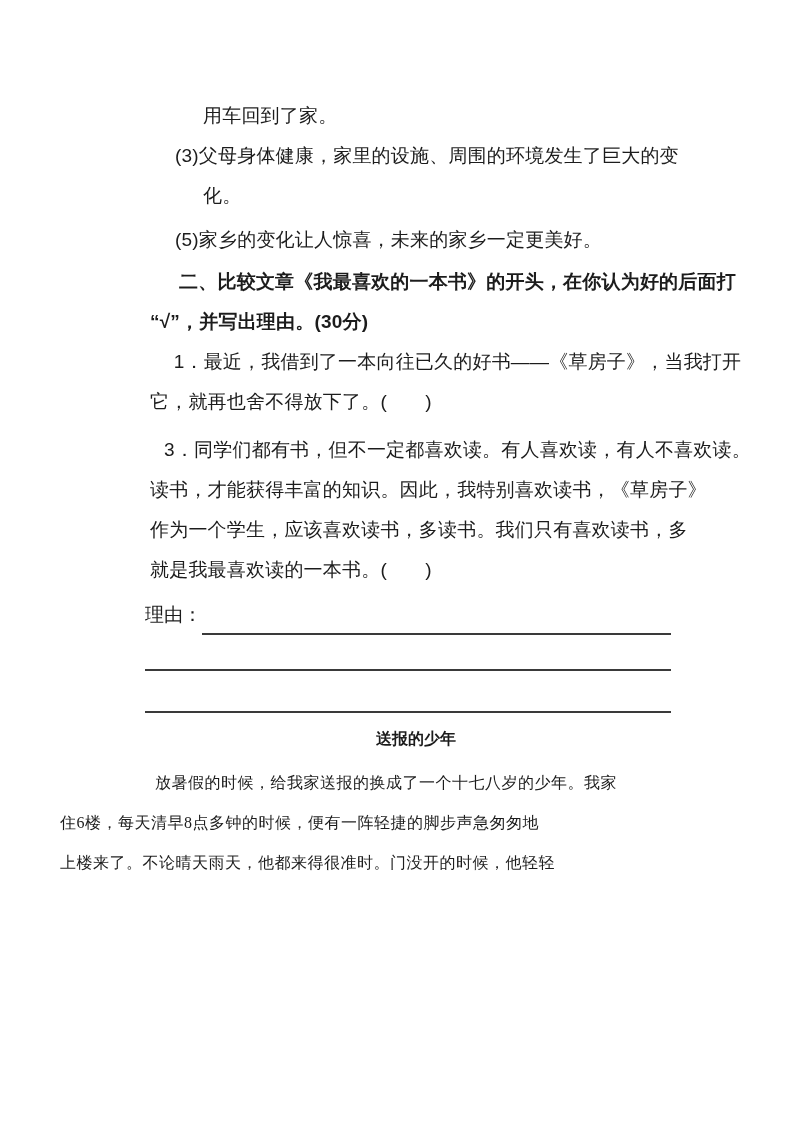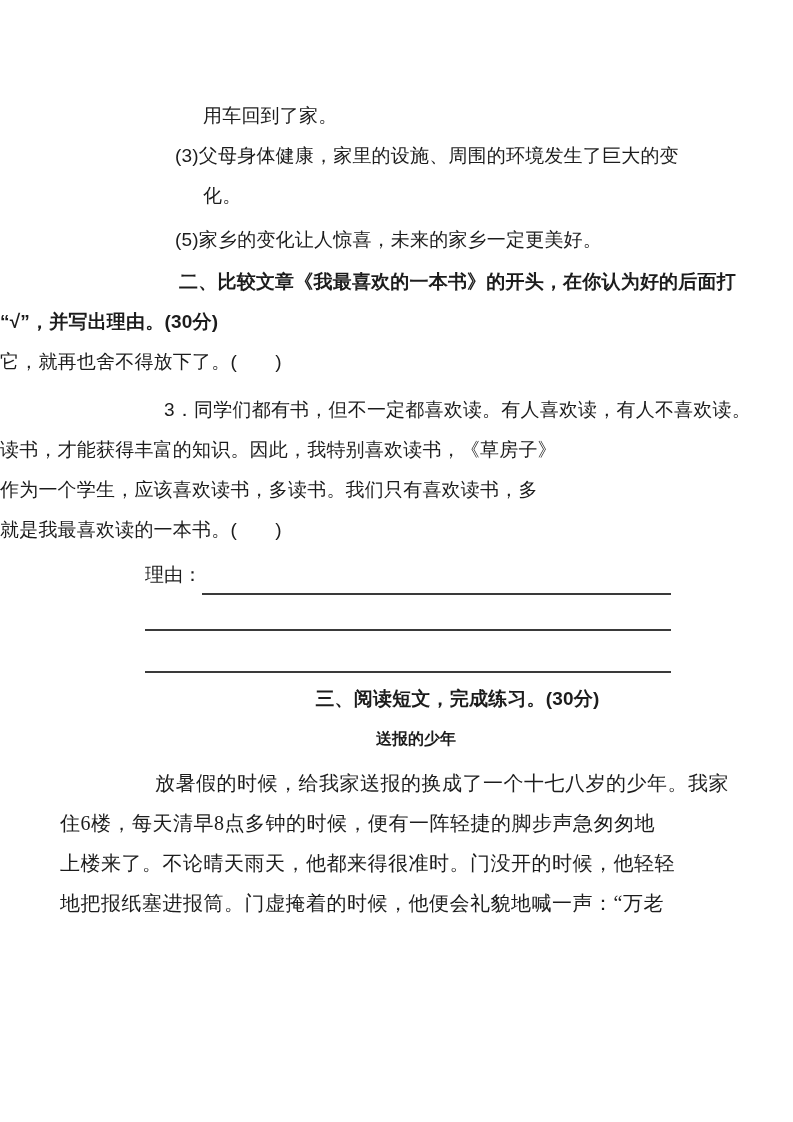--- a/index.html
+++ b/index.html
@@ -24,21 +24,21 @@
     box-sizing: border-box;
   }
   .l {
     height: 40px;
     line-height: 40px;
     font-size: 19px;
     white-space: nowrap;
     letter-spacing: 0.2px;
   }
   .x122 { margin-left: 122px; text-align: center; }
-  .x150 { }
+  .x150 { margin-left: 150px; }
   .x175 { margin-left: 175px; }
   .x203 { margin-left: 203px; }
   .bold { font-weight: bold; }
   .gap2 { margin-top: 2px; }
   .gap4 { margin-top: 4px; }
   .gap5 { margin-top: 5px; }
   .gap6 { margin-top: 6px; }
   .gap8 { margin-top: 8px; }
   .reason-row {
     display: flex;
@@ -69,21 +69,21 @@
     margin-left: 122px;
     width: 588px;
     text-align: center;
     height: 40px;
     line-height: 40px;
     font-size: 16px;
     font-weight: bold;
   }
   .kai {
     font-family: "Liberation Serif", serif;
-    font-size: 20px;
+    font-size: 16px;
     letter-spacing: 0.5px;
     height: 40px;
     line-height: 40px;
     white-space: nowrap;
   }
   .kx83  { margin-left: 60px; }
   .kx155 { margin-left: 155px; }
 </style>
 </head>
 <body>
@@ -92,37 +92,36 @@
 
   <div class="l x203">用车回到了家。</div>
 
   <div class="l x175">(3)父母身体健康，家里的设施、周围的环境发生了巨大的变</div>
   <div class="l x203">化。</div>
   <div class="l x175 gap4">(5)家乡的变化让人惊喜，未来的家乡一定更美好。</div>
 
   <div class="l x122 bold gap2">二、比较文章《我最喜欢的一本书》的开头，在你认为好的后面打</div>
   <div class="l x150 bold">“√”，并写出理由。(30分)</div>
 
+  <div class="l x122">1．最近，我借到了一本向往已久的好书——《草房子》，当我打开</div>
   <div class="l x150">它，就再也舍不得放下了。(　　)</div>
 
   <div class="l x122 gap8">3．同学们都有书，但不一定都喜欢读。有人喜欢读，有人不喜欢读。</div>
   <div class="l x150">读书，才能获得丰富的知识。因此，我特别喜欢读书，《草房子》</div>
   <div class="l x150">作为一个学生，应该喜欢读书，多读书。我们只有喜欢读书，多</div>
   <div class="l x150">就是我最喜欢读的一本书。(　　)</div>
 
   <div class="reason-row gap5">
     <span class="lbl">理由：</span>
     <span class="fill"></span>
   </div>
 
   <div class="answer-line"></div>
   <div class="answer-line"></div>
 
-  <div class="l x122 bold gap6">三、阅读短文，完成练习。(30分)</div>
 
   <div class="passage-title-wrap">送报的少年</div>
 
   <div class="kai kx155 gap4">放暑假的时候，给我家送报的换成了一个十七八岁的少年。我家</div>
   <div class="kai kx83">住6楼，每天清早8点多钟的时候，便有一阵轻捷的脚步声急匆匆地</div>
   <div class="kai kx83">上楼来了。不论晴天雨天，他都来得很准时。门没开的时候，他轻轻</div>
-  <div class="kai kx83">地把报纸塞进报筒。门虚掩着的时候，他便会礼貌地喊一声：“万老</div>
 
 </div>
 
 </body></html>

